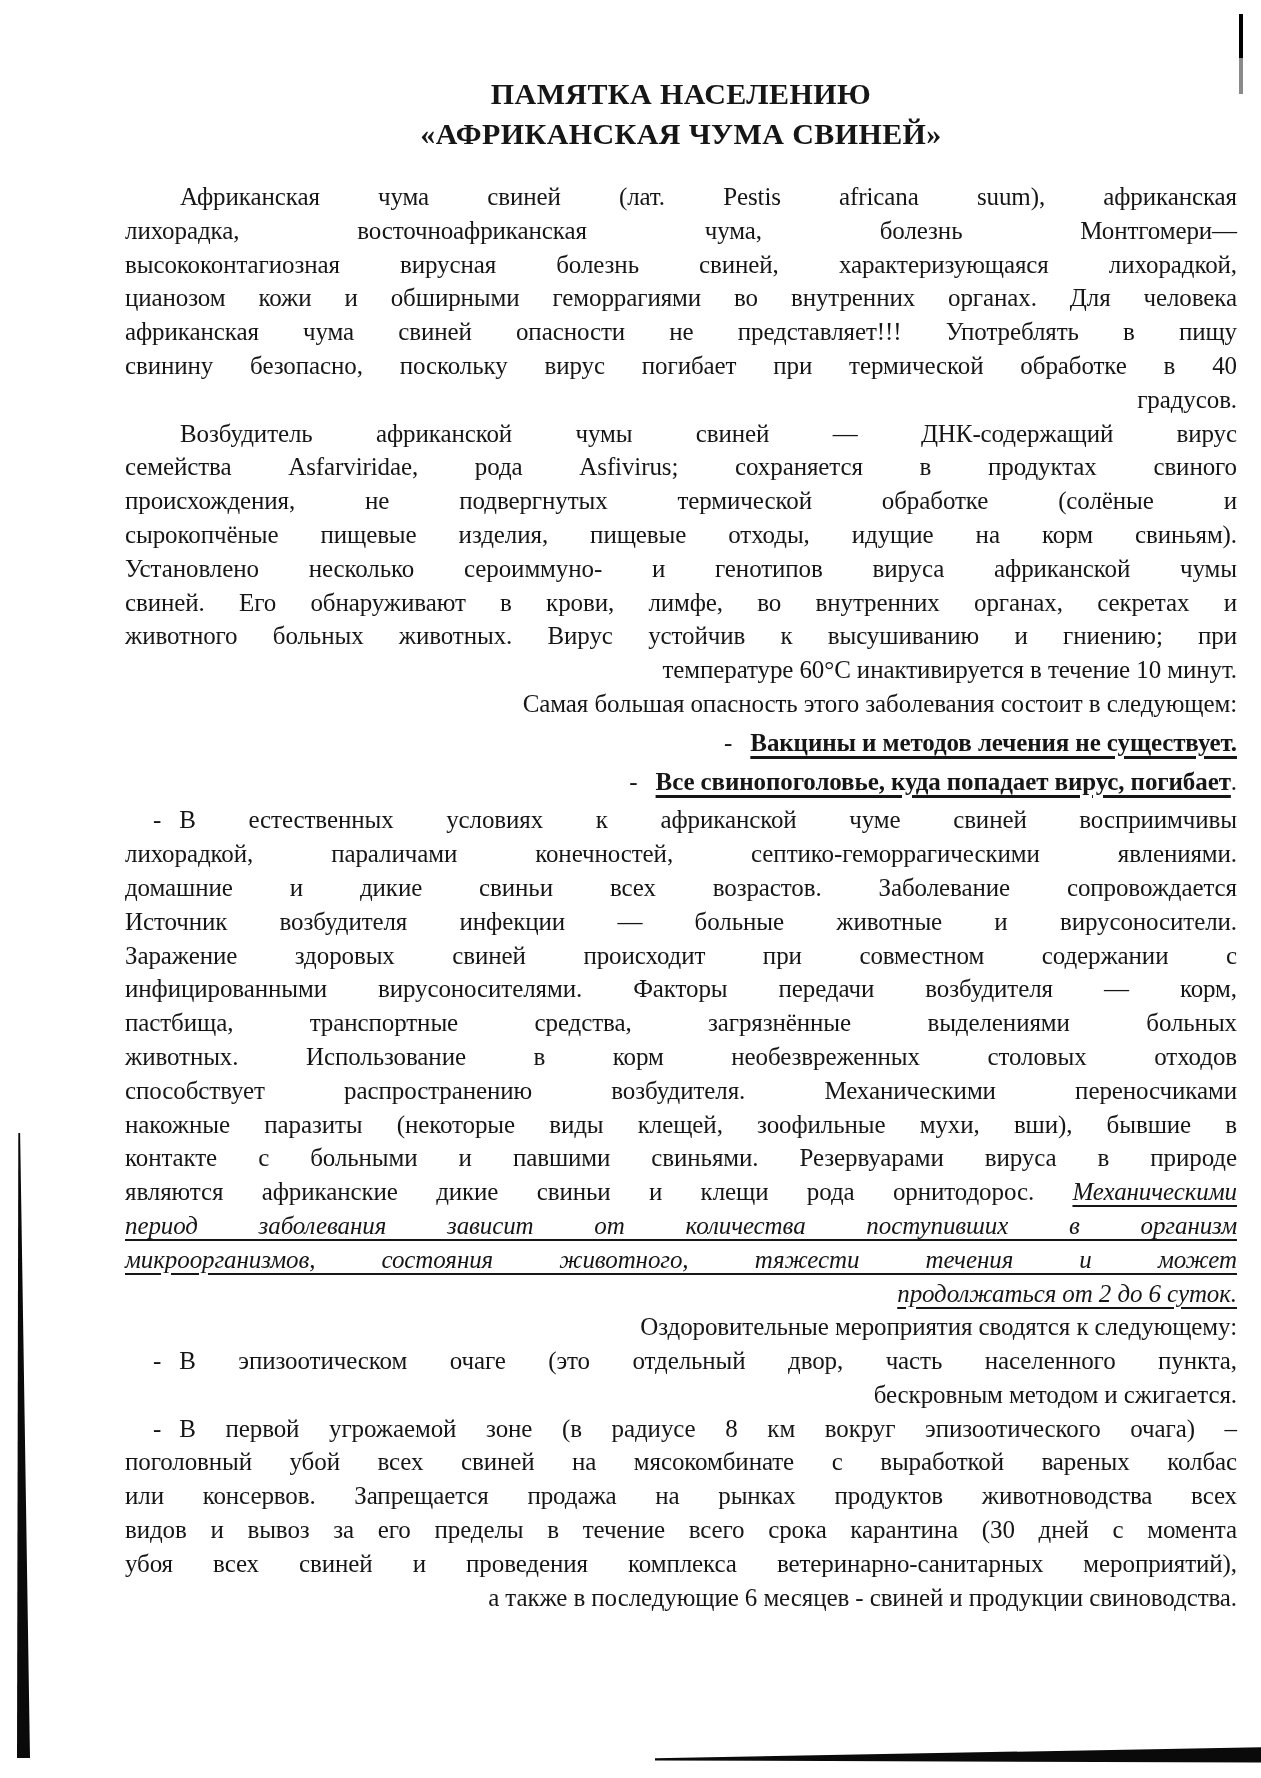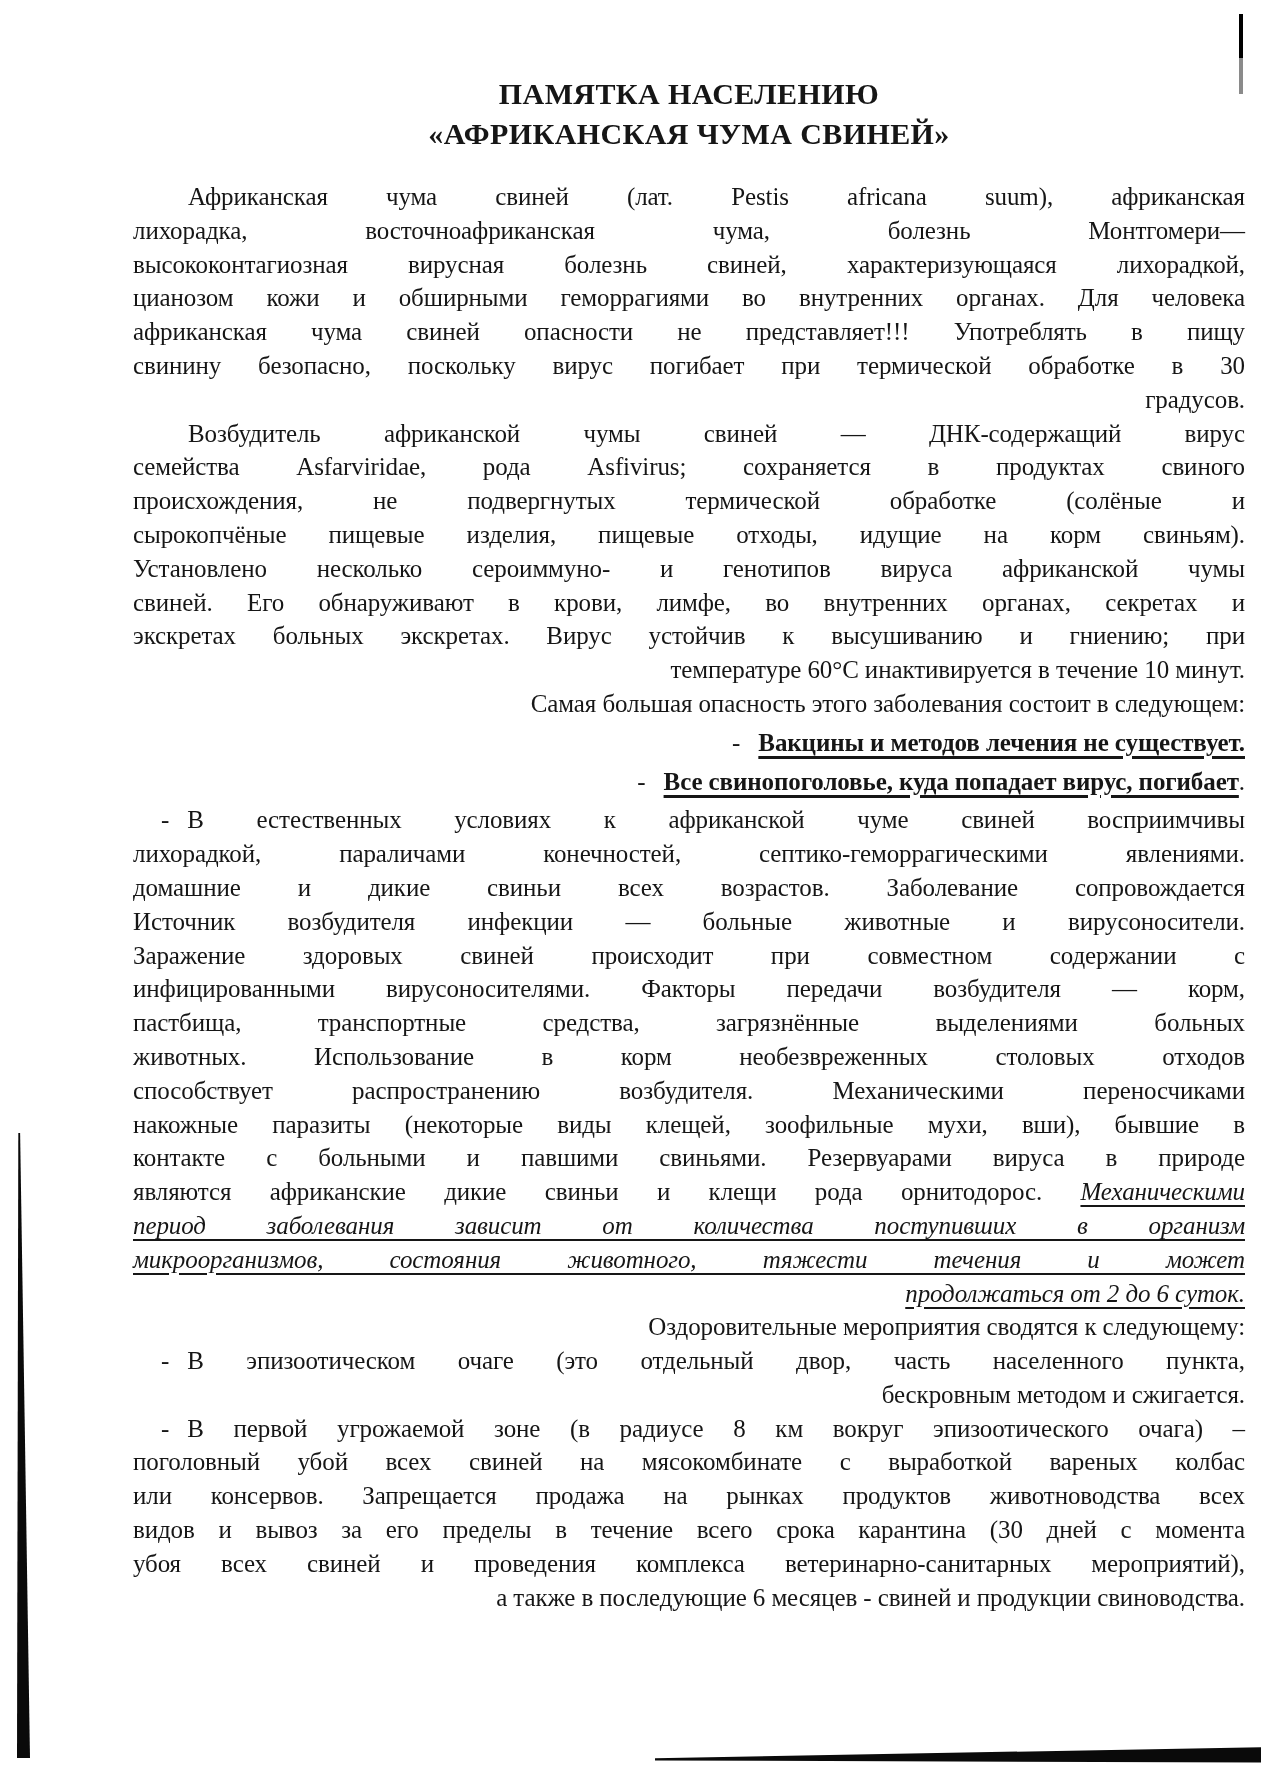--- a/index.html
+++ b/index.html
@@ -5,21 +5,21 @@
   html, body { margin: 0; padding: 0; background: #ffffff; }
   .page {
     position: relative;
     width: 1261px;
     height: 1778px;
     background: #ffffff;
     color: #161616;
     font-family: "Liberation Serif", serif;
     overflow: hidden;
   }
-  .doc { position: absolute; left: 133px; top: 74px; width: 1112px; }
+  .doc { position: absolute; left: 125px; top: 74px; width: 1112px; }
   .title {
     text-align: center;
     font-weight: 700;
     font-size: 30px;
     line-height: 40px;
     letter-spacing: 0.4px;
   }
   .body {
     margin-top: 26px;
     font-size: 25px;
@@ -67,29 +67,29 @@
     <div class="title">
       <div>ПАМЯТКА НАСЕЛЕНИЮ</div>
       <div>«АФРИКАНСКАЯ ЧУМА СВИНЕЙ»</div>
     </div>
     <div class="body">
         <div class="line ind j"><span class="s-n">Африканская чума свиней (лат. Pestis africana suum), африканская</span></div>
         <div class="line j"><span class="s-n">лихорадка, восточноафриканская чума, болезнь Монтгомери—</span></div>
         <div class="line j"><span class="s-n">высококонтагиозная вирусная болезнь свиней, характеризующаяся лихорадкой,</span></div>
         <div class="line j"><span class="s-n">цианозом кожи и обширными геморрагиями во внутренних органах. Для человека</span></div>
         <div class="line j"><span class="s-n">африканская чума свиней опасности не представляет!!! Употреблять в пищу</span></div>
-        <div class="line j"><span class="s-n">свинину безопасно, поскольку вирус погибает при термической обработке в 30</span></div>
+        <div class="line j"><span class="s-n">свинину безопасно, поскольку вирус погибает при термической обработке в 40</span></div>
         <div class="line"><span class="s-n">градусов.</span></div>
         <div class="line ind j"><span class="s-n">Возбудитель африканской чумы свиней — ДНК-содержащий вирус</span></div>
         <div class="line j"><span class="s-n">семейства Asfarviridae, рода Asfivirus; сохраняется в продуктах свиного</span></div>
         <div class="line j"><span class="s-n">происхождения, не подвергнутых термической обработке (солёные и</span></div>
         <div class="line j"><span class="s-n">сырокопчёные пищевые изделия, пищевые отходы, идущие на корм свиньям).</span></div>
         <div class="line j"><span class="s-n">Установлено несколько сероиммуно- и генотипов вируса африканской чумы</span></div>
         <div class="line j"><span class="s-n">свиней. Его обнаруживают в крови, лимфе, во внутренних органах, секретах и</span></div>
-        <div class="line j"><span class="s-n">экскретах больных экскретах. Вирус устойчив к высушиванию и гниению; при</span></div>
+        <div class="line j"><span class="s-n">животного больных животных. Вирус устойчив к высушиванию и гниению; при</span></div>
         <div class="line"><span class="s-n">температуре 60°С инактивируется в течение 10 минут.</span></div>
         <div class="line ind"><span class="s-n">Самая большая опасность этого заболевания состоит в следующем:</span></div>
         <div class="line bul gap"><span class="s-d">-</span><span class="s-bu">Вакцины и методов лечения не существует.</span></div>
         <div class="line bul gap"><span class="s-d">-</span><span class="s-bu">Все свинопоголовье, куда попадает вирус, погибает</span><span class="s-n">.</span></div>
         <div class="line bul j gap"><span class="s-d">-</span><span class="s-n">В естественных условиях к африканской чуме свиней восприимчивы</span></div>
         <div class="line j"><span class="s-n">лихорадкой, параличами конечностей, септико-геморрагическими явлениями.</span></div>
         <div class="line j"><span class="s-n">домашние и дикие свиньи всех возрастов. Заболевание сопровождается</span></div>
         <div class="line j"><span class="s-n">Источник возбудителя инфекции — больные животные и вирусоносители.</span></div>
         <div class="line j"><span class="s-n">Заражение здоровых свиней происходит при совместном содержании с</span></div>
         <div class="line j"><span class="s-n">инфицированными вирусоносителями. Факторы передачи возбудителя — корм,</span></div>

